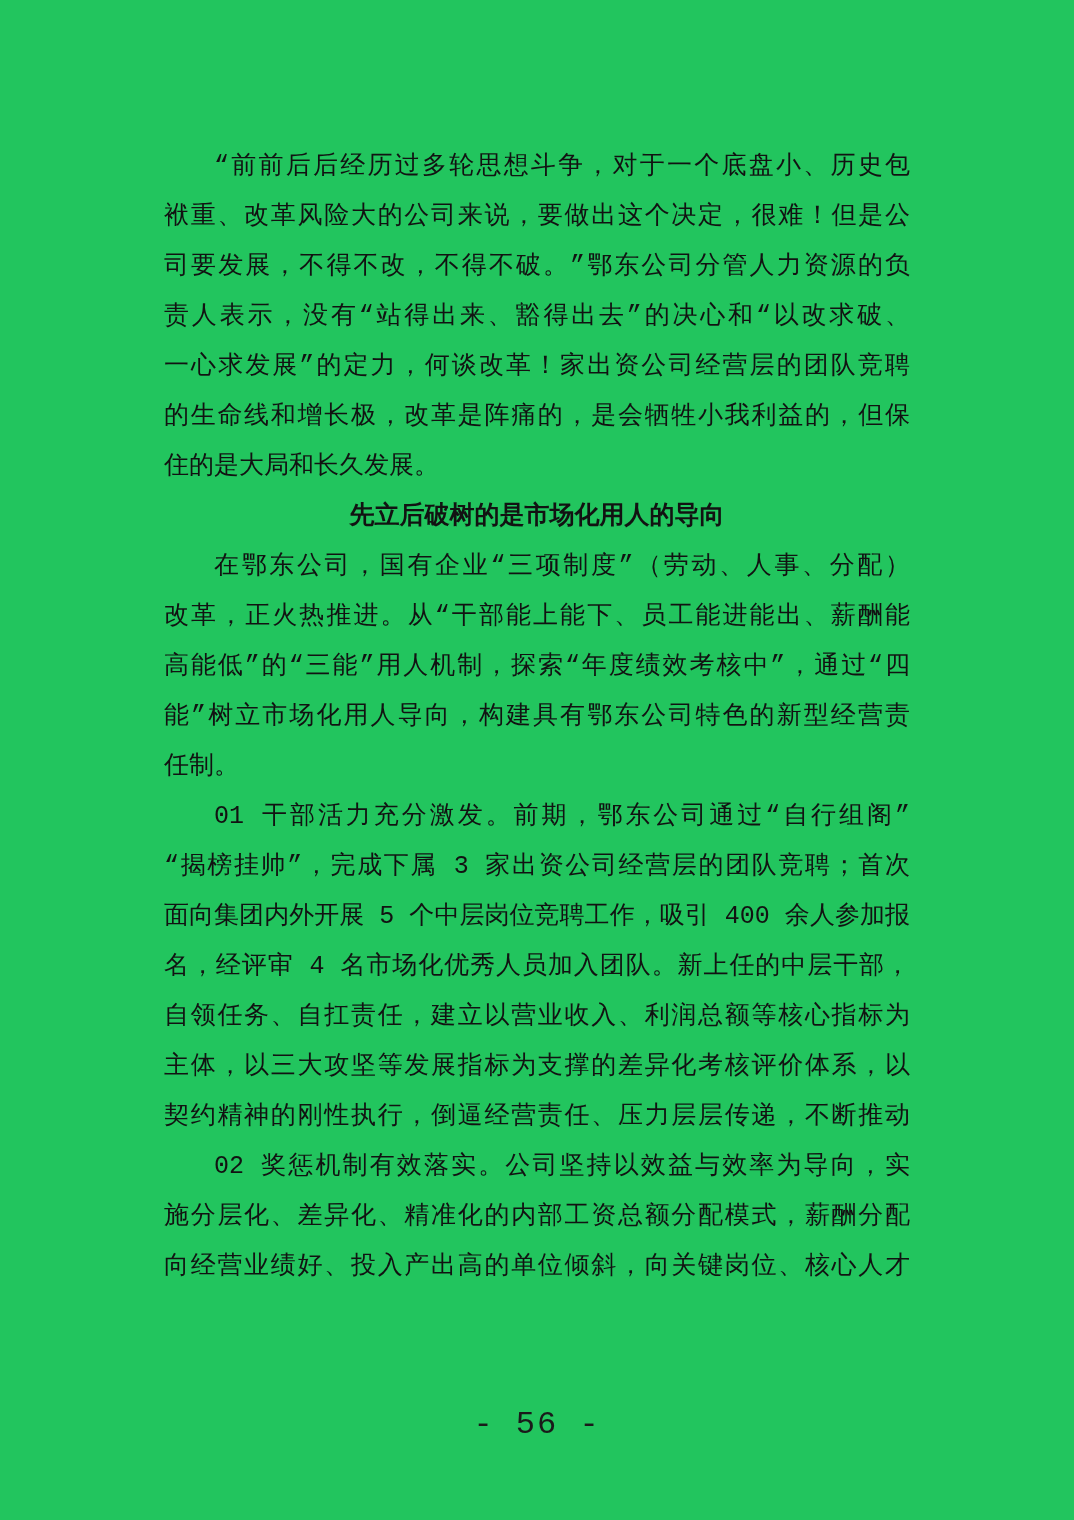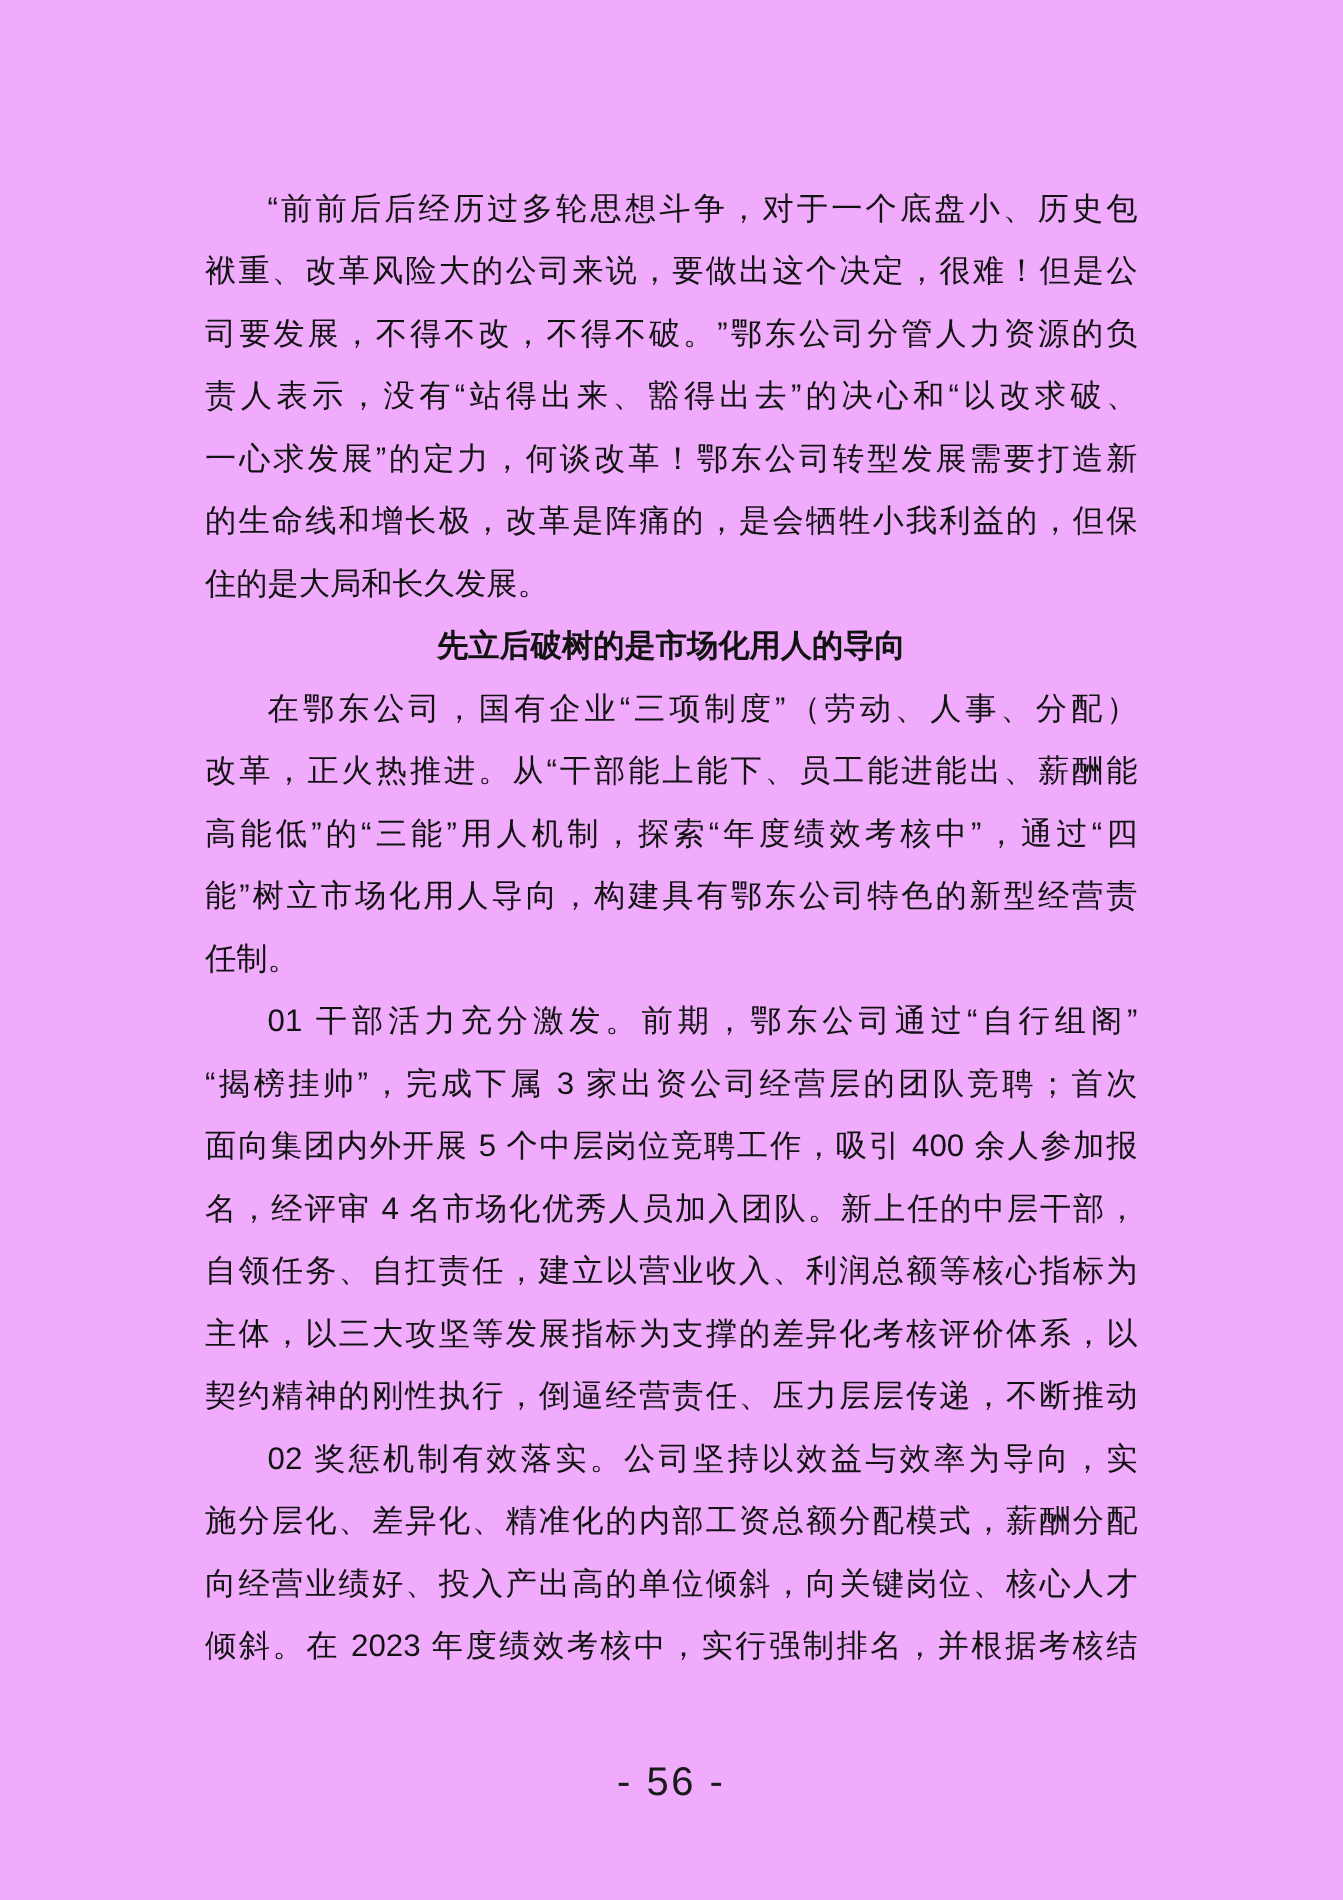--- a/index.html
+++ b/index.html
@@ -5,23 +5,23 @@
   html, body {
     margin: 0;
     padding: 0;
     background: #e8e8e8;
   }
   .page {
     position: relative;
     width: 1074px;
     height: 1520px;
     margin: 0 auto;
-    background: #f0abfc;
+    background: #22c55e;
     color: #121212;
-    font-family: Liberation Sans, sans-serif;
+    font-family: Liberation Mono, monospace;
     overflow: hidden;
   }
   .text-block {
     position: absolute;
     left: 164px;
     right: 164px;
     top: 142px;
   }
   .para {
     margin: 0;
@@ -65,21 +65,21 @@
 </head>
 <body>
 
 <div class="page">
   <div class="text-block" id="doc-body">
       <div class="para">
         <div class="line first">“前前后后经历过多轮思想斗争，对于一个底盘小、历史包</div>
         <div class="line">袱重、改革风险大的公司来说，要做出这个决定，很难！但是公</div>
         <div class="line">司要发展，不得不改，不得不破。”鄂东公司分管人力资源的负</div>
         <div class="line">责人表示，没有“站得出来、豁得出去”的决心和“以改求破、</div>
-        <div class="line">一心求发展”的定力，何谈改革！鄂东公司转型发展需要打造新</div>
+        <div class="line">一心求发展”的定力，何谈改革！家出资公司经营层的团队竞聘</div>
         <div class="line">的生命线和增长极，改革是阵痛的，是会牺牲小我利益的，但保</div>
         <div class="line lastline">住的是大局和长久发展。</div>
       </div>
       <div class="line heading">先立后破树的是市场化用人的导向</div>
       <div class="para">
         <div class="line first">在鄂东公司，国有企业“三项制度”（劳动、人事、分配）</div>
         <div class="line">改革，正火热推进。从“干部能上能下、员工能进能出、薪酬能</div>
         <div class="line">高能低”的“三能”用人机制，探索“年度绩效考核中”，通过“四</div>
         <div class="line">能”树立市场化用人导向，构建具有鄂东公司特色的新型经营责</div>
         <div class="line lastline">任制。</div>
@@ -90,17 +90,16 @@
         <div class="line">面向集团内外开展 5 个中层岗位竞聘工作，吸引 400 余人参加报</div>
         <div class="line">名，经评审 4 名市场化优秀人员加入团队。新上任的中层干部，</div>
         <div class="line">自领任务、自扛责任，建立以营业收入、利润总额等核心指标为</div>
         <div class="line">主体，以三大攻坚等发展指标为支撑的差异化考核评价体系，以</div>
         <div class="line">契约精神的刚性执行，倒逼经营责任、压力层层传递，不断推动</div>
       </div>
       <div class="para">
         <div class="line first">02 奖惩机制有效落实。公司坚持以效益与效率为导向，实</div>
         <div class="line">施分层化、差异化、精准化的内部工资总额分配模式，薪酬分配</div>
         <div class="line">向经营业绩好、投入产出高的单位倾斜，向关键岗位、核心人才</div>
-        <div class="line">倾斜。在 2023 年度绩效考核中，实行强制排名，并根据考核结</div>
       </div>
     </div>
   <div class="footer">- 56 -</div>
 </div>
 
 </body></html>

